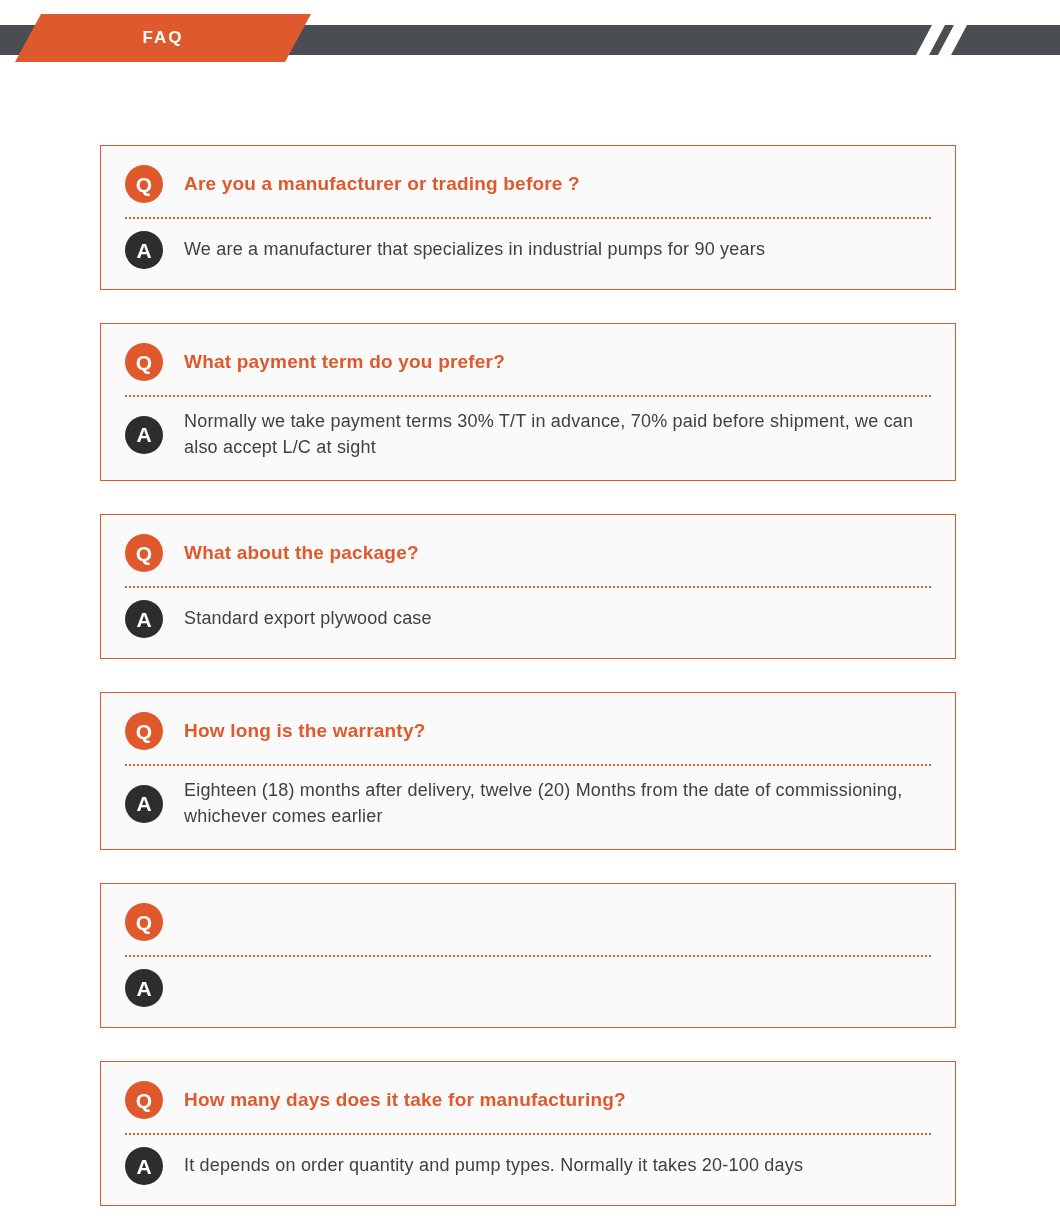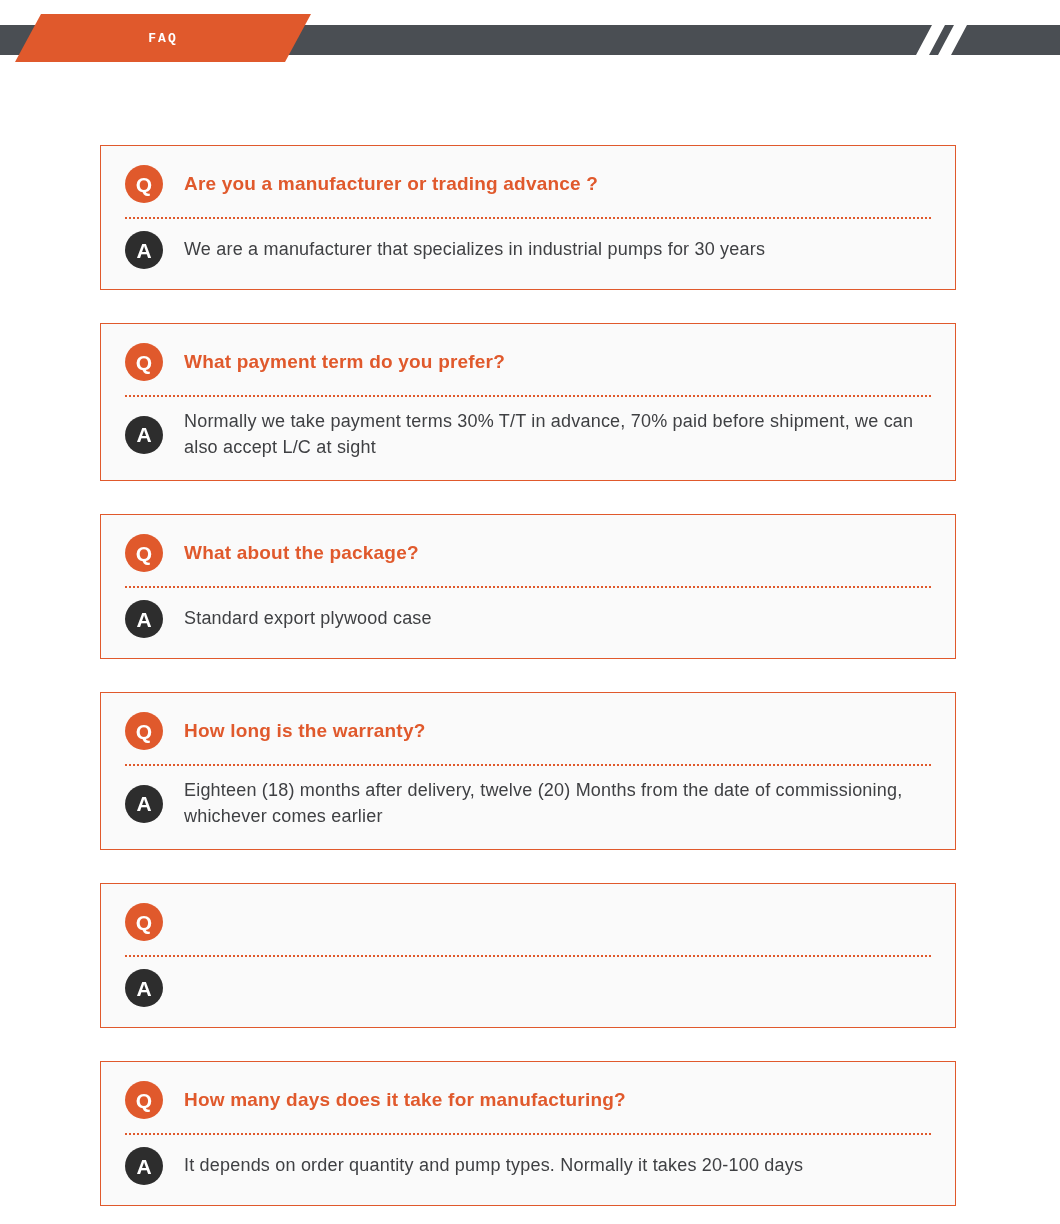--- a/index.html
+++ b/index.html
@@ -49,24 +49,23 @@
     height: 48px;
     background: var(--accent-orange);
     clip-path: polygon(26px 0, 100% 0, calc(100% - 26px) 100%, 0 100%);
     display: flex;
     align-items: center;
     justify-content: center;
     z-index: 2;
   }
   .ribbon-label {
     color: #ffffff;
-    font-size: 13px;
+    font-size: 17px;
     font-weight: bold;
     letter-spacing: 2px;
-    font-family: Liberation Mono, monospace;
   }
 
   
   .faq-list {
     position: absolute;
     top: 145px;
     left: 100px;
     width: 856px;
   }
   .faq-card {
@@ -130,26 +129,26 @@
   </div>
   <div class="ribbon">
     <span class="ribbon-label">FAQ</span>
   </div>
 
   <div class="faq-list">
 
     <div class="faq-card">
       <div class="q-row">
         <span class="badge q-badge">Q</span>
-        <span class="q-text">Are you a manufacturer or trading advance ?</span>
-      </div>
-      <div class="divider"></div>
-      <div class="a-row">
-        <span class="badge a-badge">A</span>
-        <span class="a-text">We are a manufacturer that specializes in industrial pumps for 30 years</span>
+        <span class="q-text">Are you a manufacturer or trading before ?</span>
+      </div>
+      <div class="divider"></div>
+      <div class="a-row">
+        <span class="badge a-badge">A</span>
+        <span class="a-text">We are a manufacturer that specializes in industrial pumps for 90 years</span>
       </div>
     </div>
 
     <div class="faq-card">
       <div class="q-row">
         <span class="badge q-badge">Q</span>
         <span class="q-text">What payment term do you prefer?</span>
       </div>
       <div class="divider"></div>
       <div class="a-row">

